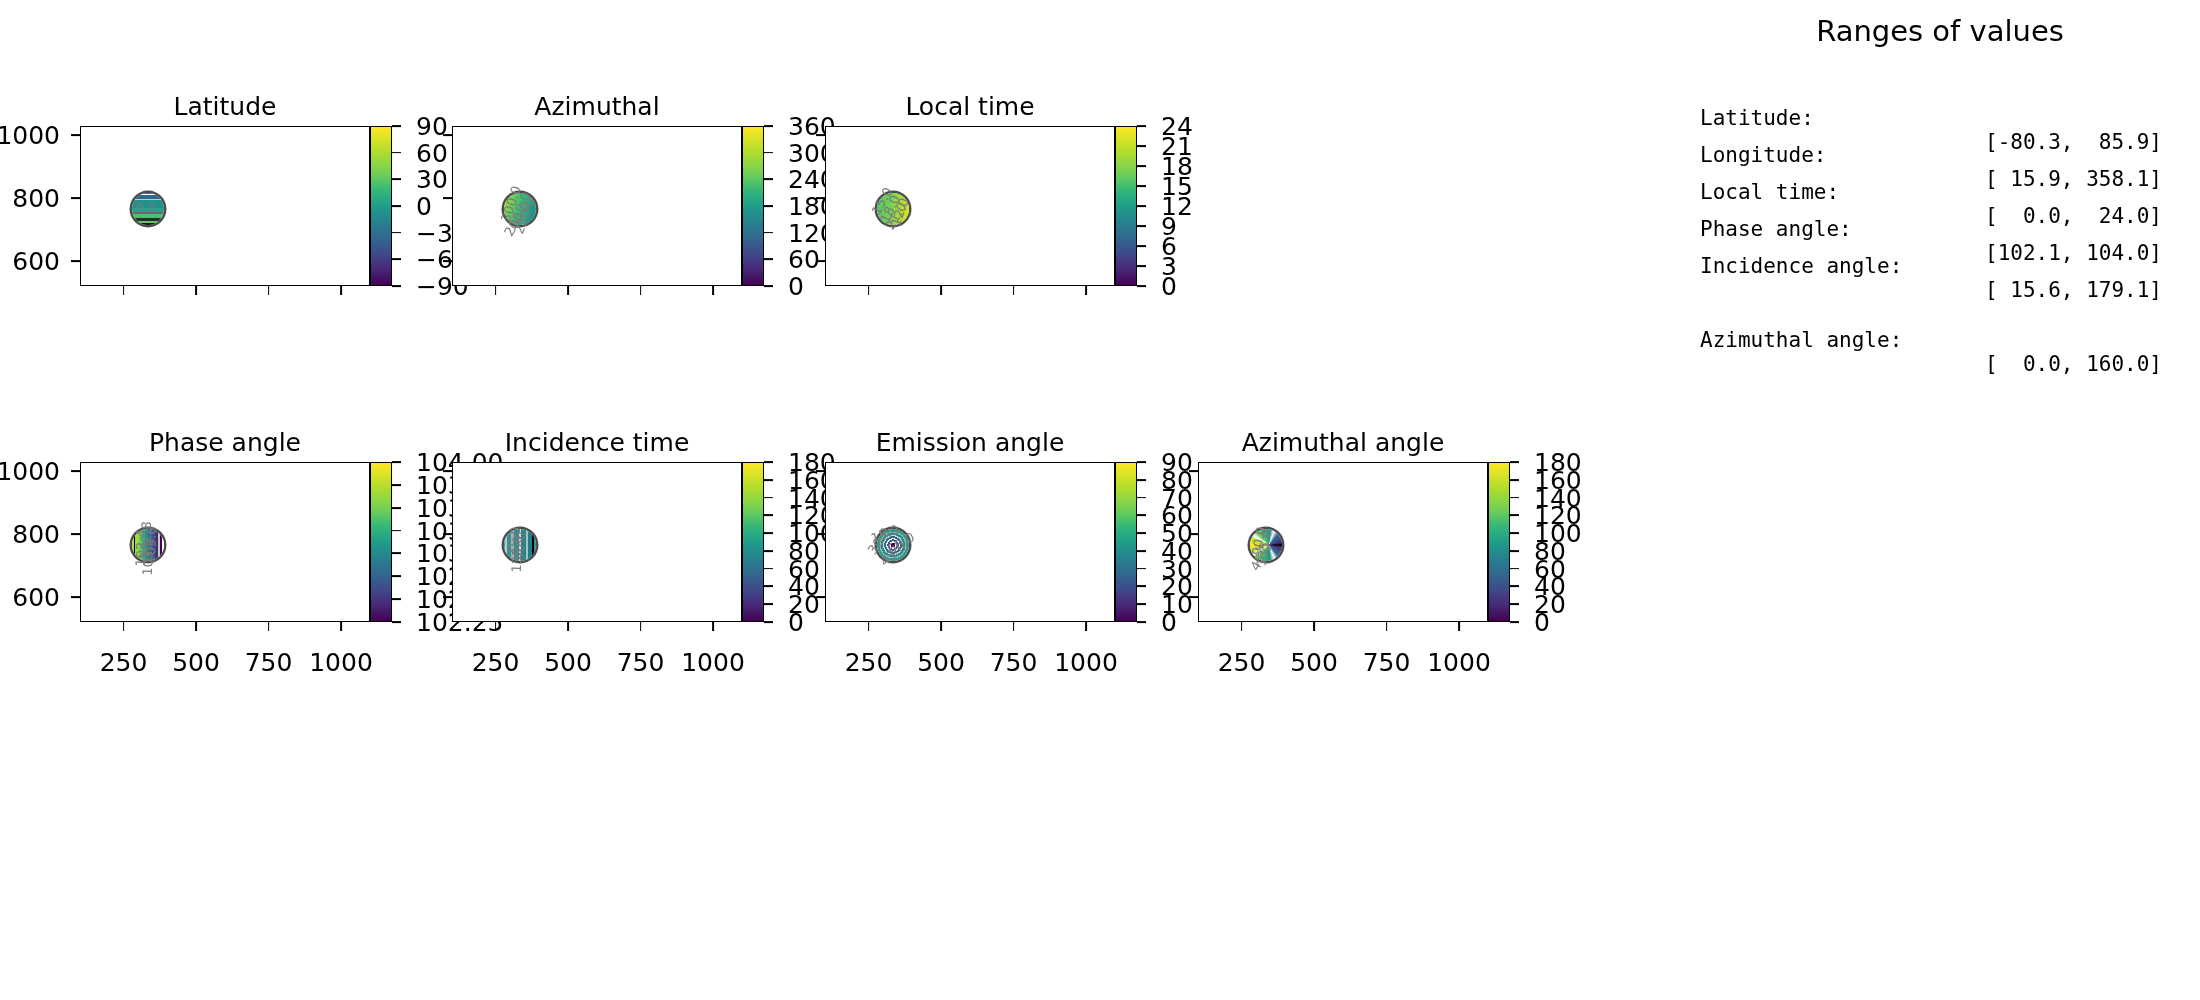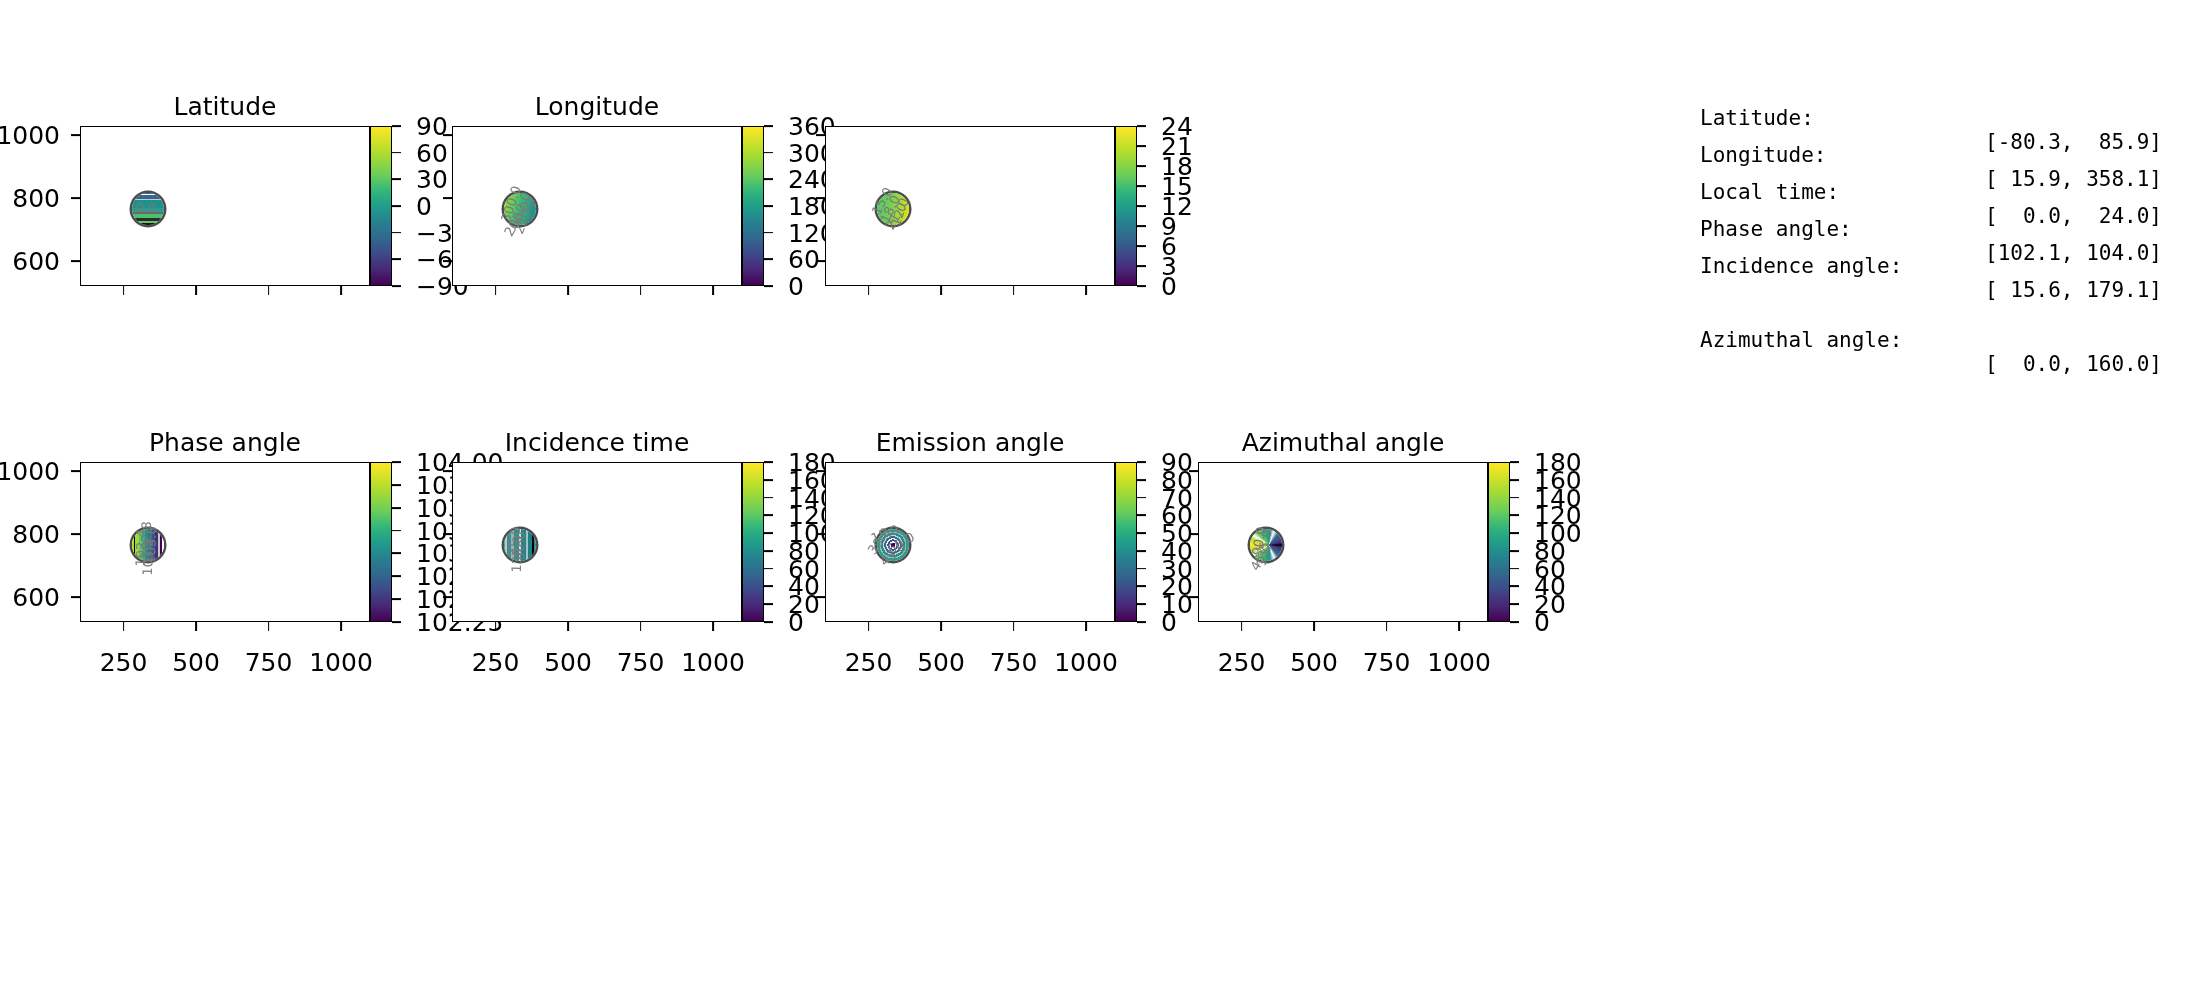--- a/index.html
+++ b/index.html
@@ -79,20 +79,21 @@
   }
   .range-key{position:absolute;left:0;}
   .range-val{position:absolute;left:285px;}
 </style>
 </head>
 <body>
 
 <div class="fig"></div>
 
 <div class="ranges" style="left:1700px;top:14px;width:480px;height:320px;">
+  <div class="ranges-title">Ranges of values</div>
 
   <div class="range-row" style="top:68px;">
     <span class="range-key">Latitude:</span>
     <span class="range-val">[-80.3,  85.9]</span>
   </div>
   <div class="range-row" style="top:105px;">
     <span class="range-key">Longitude:</span>
     <span class="range-val">[ 15.9, 358.1]</span>
   </div>
   <div class="range-row" style="top:142px;">
@@ -144,21 +145,21 @@
       <div class="cbtick-mark" style="position: absolute; left: 392px; top: 206px;"></div>
       <div class="cbtick" style="position: absolute; left: 404px; top: 206px;">0</div>
       <div class="cbtick-mark" style="position: absolute; left: 392px; top: 232.667px;"></div>
       <div class="cbtick" style="position: absolute; left: 404px; top: 232.667px;">−30</div>
       <div class="cbtick-mark" style="position: absolute; left: 392px; top: 259.333px;"></div>
       <div class="cbtick" style="position: absolute; left: 404px; top: 259.333px;">−60</div>
       <div class="cbtick-mark" style="position: absolute; left: 392px; top: 286px;"></div>
       <div class="cbtick" style="position: absolute; left: 404px; top: 286px; margin-left: 12px;">−90</div>
     </div>
     <div class="panel" style="left: 0px; top: 0px; width: 2200px; height: 1000px;">
-      <div class="panel-title" style="left: 377px; width: 440px; top: 92px;">Longitude</div>
+      <div class="panel-title" style="left: 377px; width: 440px; top: 92px;">Azimuthal</div>
       <div class="axes" style="left: 452px; top: 126px; width: 290px; height: 160px;">
         <div class="disk-wrap" style="left: 50.75px; top: 65.6186px; width: 31.9px; height: 31.9px;">
           <div class="disk">
             <div class="disk-inner" style="background: linear-gradient(105deg, rgb(160, 218, 57) 0%, rgb(143, 215, 68) 16%, rgb(94, 201, 98) 34%, rgb(53, 183, 121) 50%, rgb(46, 179, 124) 62%, rgb(33, 145, 140) 78%, rgb(31, 158, 137) 90%, rgb(53, 183, 121) 100%);"></div>
           </div>
           <div class="contour-label" style="left: 7.018px; top: 11.484px; transform: translate(-50%, -50%) rotate(-72deg);">300.0</div>
           <div class="contour-label" style="left: 16.588px; top: 17.864px; transform: translate(-50%, -50%) rotate(-70deg);">350.0</div>
           <div class="contour-label" style="left: 21.054px; top: 22.968px; transform: translate(-50%, -50%) rotate(-68deg);">250.0</div>
           <div class="contour-label" style="left: 13.398px; top: 26.796px; transform: translate(-50%, -50%) rotate(-60deg);">200.0</div>
         </div>
@@ -180,20 +181,21 @@
       <div class="cbtick-mark" style="position: absolute; left: 764px; top: 206px;"></div>
       <div class="cbtick" style="position: absolute; left: 776px; top: 206px;">180</div>
       <div class="cbtick-mark" style="position: absolute; left: 764px; top: 232.667px;"></div>
       <div class="cbtick" style="position: absolute; left: 776px; top: 232.667px;">120</div>
       <div class="cbtick-mark" style="position: absolute; left: 764px; top: 259.333px;"></div>
       <div class="cbtick" style="position: absolute; left: 776px; top: 259.333px;">60</div>
       <div class="cbtick-mark" style="position: absolute; left: 764px; top: 286px;"></div>
       <div class="cbtick" style="position: absolute; left: 776px; top: 286px;">0</div>
     </div>
     <div class="panel" style="left: 0px; top: 0px; width: 2200px; height: 1000px;">
+      <div class="panel-title" style="left: 750px; width: 440px; top: 92px;">Local time</div>
       <div class="axes" style="left: 825px; top: 126px; width: 290px; height: 160px;">
         <div class="disk-wrap" style="left: 50.75px; top: 65.6186px; width: 31.9px; height: 31.9px;">
           <div class="disk">
             <div class="disk-inner" style="background: linear-gradient(98deg, rgb(74, 193, 109) 0%, rgb(94, 201, 98) 18%, rgb(110, 206, 88) 38%, rgb(143, 215, 68) 55%, rgb(181, 222, 43) 72%, rgb(213, 226, 26) 86%, rgb(253, 231, 37) 100%);"></div>
           </div>
           <div class="contour-label" style="left: 5.104px; top: 8.294px; transform: translate(-50%, -50%) rotate(-62deg);">15.0</div>
           <div class="contour-label" style="left: 12.76px; top: 16.588px; transform: translate(-50%, -50%) rotate(-66deg);">18.0</div>
           <div class="contour-label" style="left: 19.14px; top: 23.606px; transform: translate(-50%, -50%) rotate(-60deg);">21.0</div>
           <div class="contour-label" style="left: 22.968px; top: 19.778px; transform: translate(-50%, -50%) rotate(-70deg);">12.0</div>
         </div>

